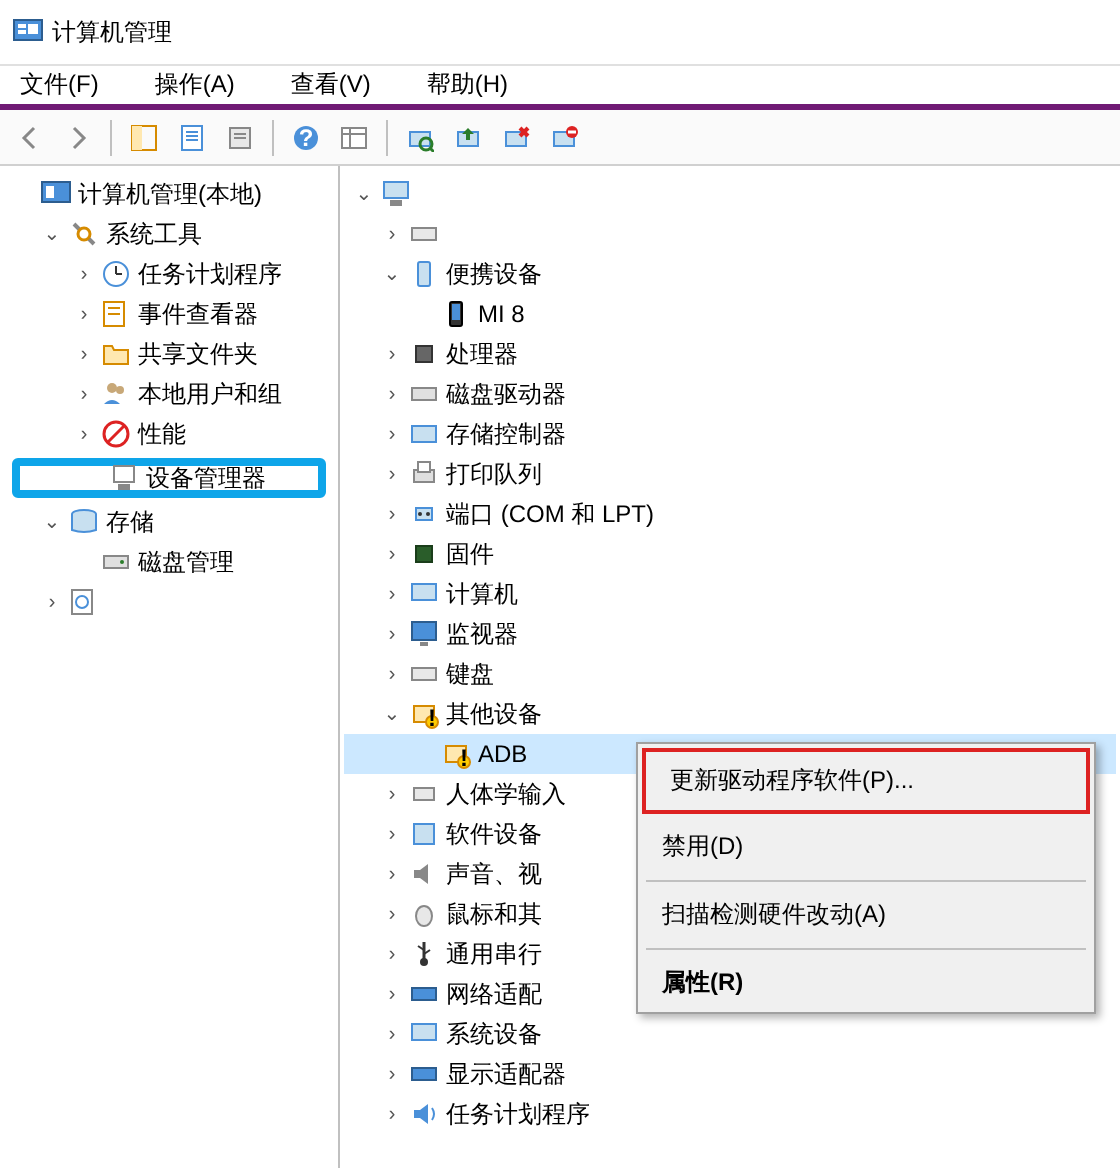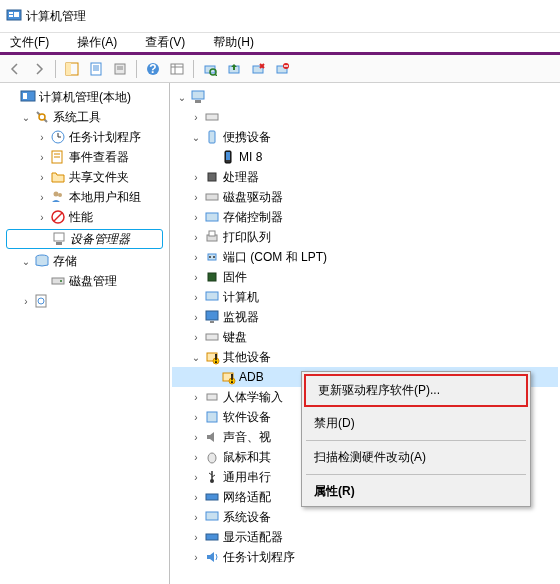--- a/index.html
+++ b/index.html
@@ -14,23 +14,23 @@
 .toolbar .sep { width: 1px; height: 18px; background: #c0c0c0; margin: 0 3px; }
 .content { display: flex; height: calc(100% - 76px); }
 .left-panel { width: 170px; border-right: 1px solid #c0c0c0; overflow: auto; padding: 4px 2px; text-align: right; }
 .right-panel { flex: 1; overflow: auto; padding: 4px 2px; position: relative; }
 .tree-item { display: flex; align-items: center; height: 20px; padding-left: 4px; white-space: nowrap; cursor: default; }
 .tree-item .exp { width: 12px; height: 12px; display: flex; align-items: center; justify-content: center; font-size: 10px; color: #555; margin-right: 2px; }
 .tree-item .ic { width: 16px; height: 16px; margin-right: 3px; flex-shrink: 0; }
 .tree-item .lbl { white-space: nowrap; }
 .indent-1 { padding-left: 18px; }
 .indent-2 { padding-left: 34px; }
-.highlight-red { border: 1px solid #0ea5e9; border-radius: 3px; font-style: italic; }
+.highlight-red { border: 4px solid #0ea5e9; border-radius: 3px; }
 .selected { background: #cce8ff; }
-.context-menu { position: absolute; left: 301px; top: 371px; width: 230px; background: #f0f0f0; border: 1px solid #a0a0a0; box-shadow: 2px 2px 4px rgba(0,0,0,0.3); z-index: 100; }
+.context-menu { position: absolute; left: 318px; top: 371px; width: 230px; background: #f0f0f0; border: 1px solid #a0a0a0; box-shadow: 2px 2px 4px rgba(0,0,0,0.3); z-index: 100; }
 .context-menu .mi { padding: 6px 12px; cursor: default; }
 .context-menu .msep { height: 1px; background: #c0c0c0; margin: 2px 4px; }
 .context-highlight { border: 2px solid #d22; margin: 2px; }
 svg { display: block; }
 </style>
 </head>
 <body>
 
 <div class="titlebar">
   <span class="icon">

